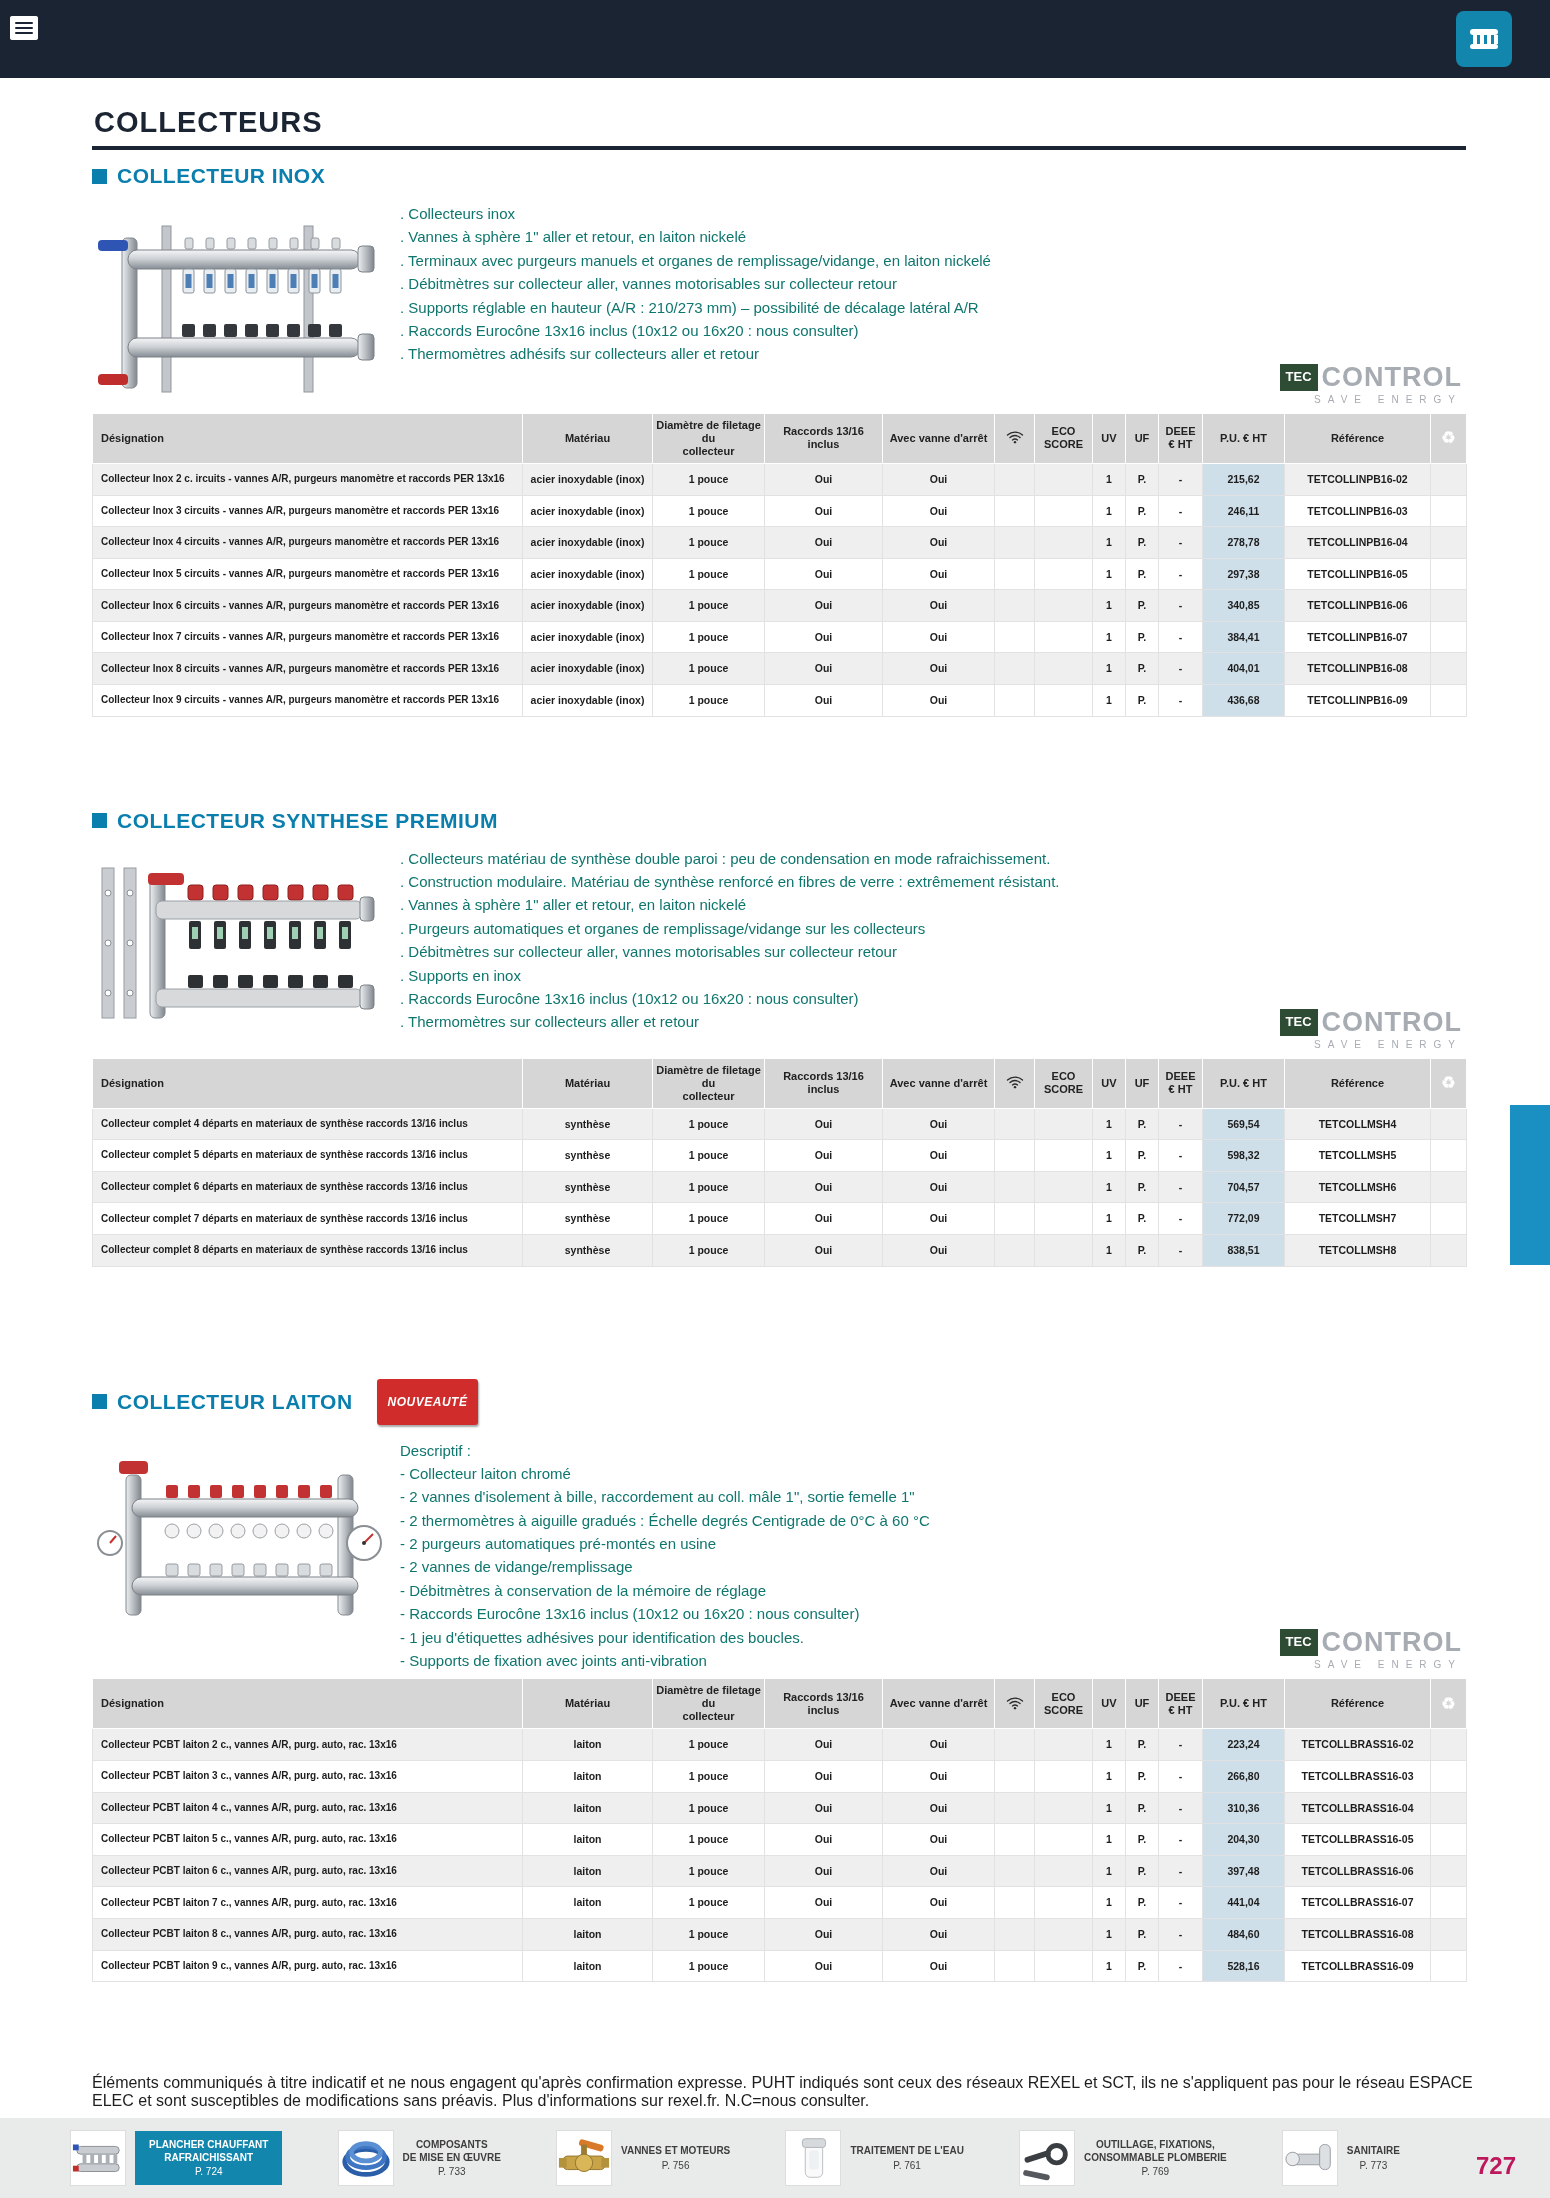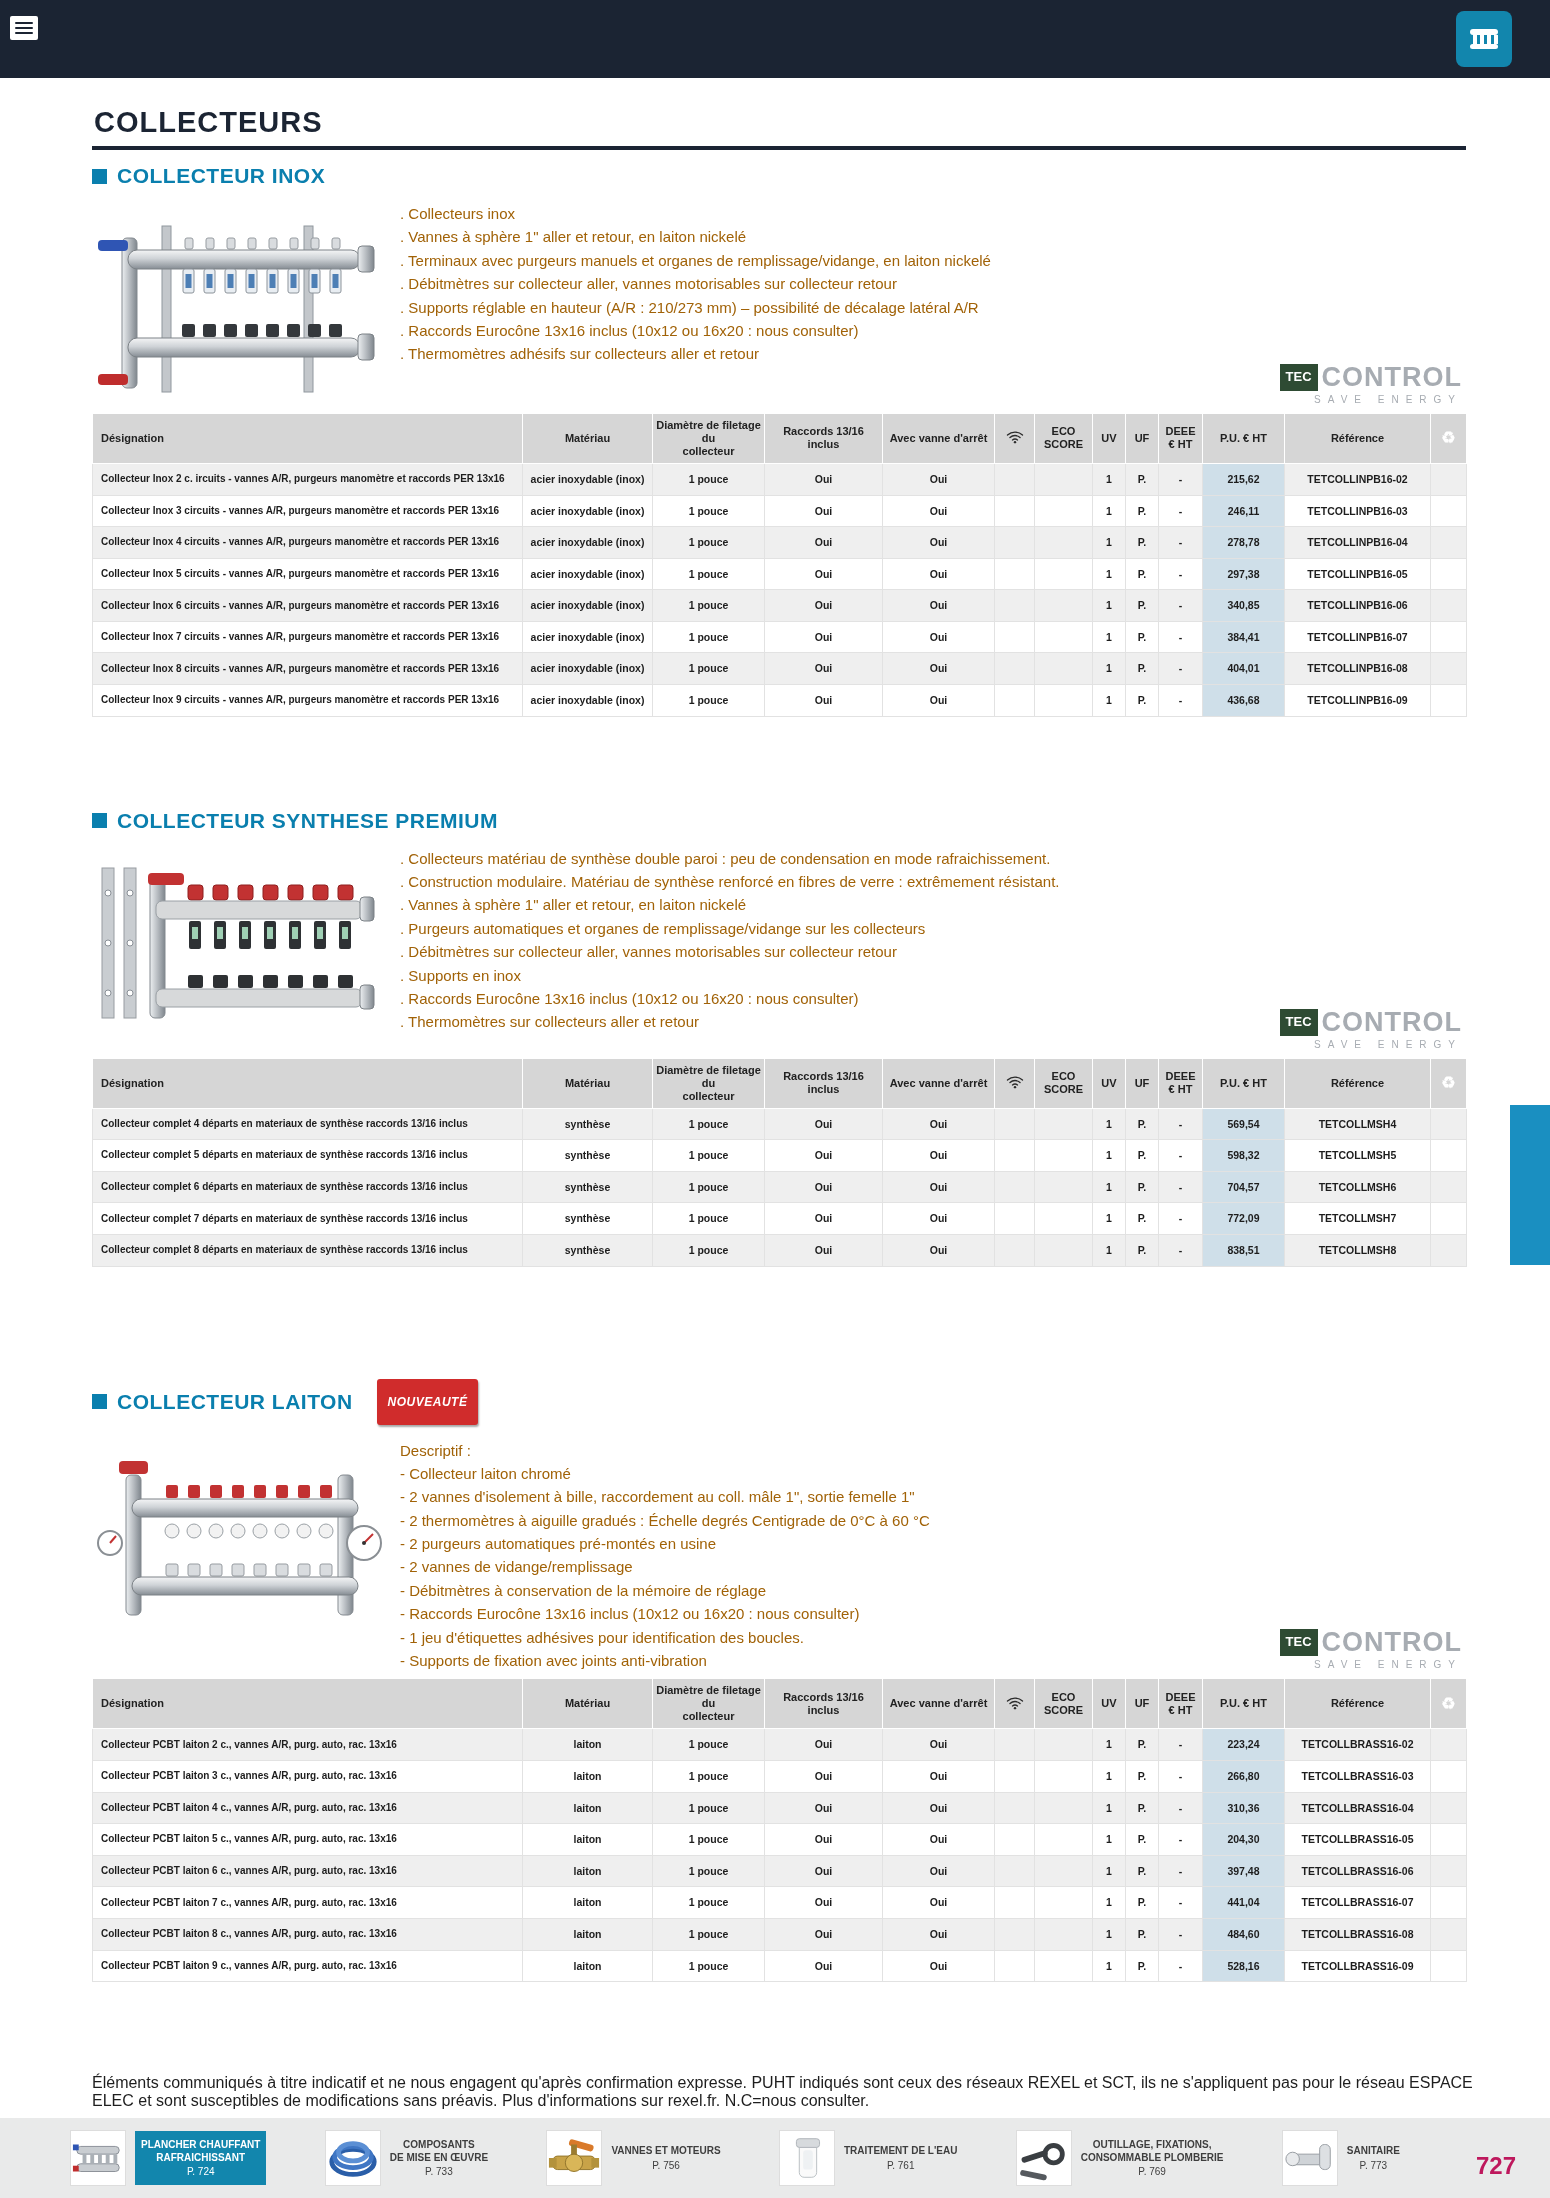--- a/index.html
+++ b/index.html
@@ -19,21 +19,21 @@
   .sec{margin-top:8px}
   .sec.sp2{margin-top:92px}
   .sec.sp3{margin-top:112px}
   .sec-head{display:flex;align-items:center;gap:10px;margin-bottom:10px}
   .sec-square{width:15px;height:15px;background:#0a7fae;flex:0 0 auto}
   .sec-title{font-size:21px;font-weight:bold;color:#0a7fae;letter-spacing:.5px}
   .badge-new{margin-left:14px;background:#d02c2c;color:#fff;font-style:italic;font-weight:bold;font-size:12px;padding:16px 11px;border-radius:3px;letter-spacing:.5px;box-shadow:1px 2px 2px rgba(0,0,0,.35)}
 
   .sec-body{display:flex;position:relative;margin-bottom:6px}
   .prod-img{flex:0 0 296px}
-  .sec-text{flex:1;padding:4px 0 0 12px;font-size:15px;line-height:1.56;color:#a16207}
+  .sec-text{flex:1;padding:4px 0 0 12px;font-size:15px;line-height:1.56;color:#0f766e}
   .b-line{white-space:pre-line}
   .intro-line{white-space:pre-line}
 
   .teccontrol{position:absolute;right:4px;bottom:2px;text-align:right}
   .tc-row{display:flex;justify-content:flex-end;gap:4px}
   .tc-box{background:#2e4b33;color:#fff;font-weight:bold;font-size:13px;padding:6px 6px;line-height:1}
   .tc-name{color:#a7acb2;font-size:27px;font-weight:bold;letter-spacing:1px;line-height:1}
   .tc-tag{color:#a7acb2;font-size:10px;letter-spacing:7px;margin-top:3px}
 
   
@@ -55,21 +55,21 @@
   .side-tab{position:absolute;right:0;top:1105px;width:40px;height:160px;background:#1a8fc1}
 
   
   .disclaimer{position:absolute;left:92px;right:60px;bottom:88px;font-size:16px;color:#1e1e1e}
   .footer{position:absolute;left:0;bottom:0;width:100%;height:80px;background:#e9eaea;display:flex;align-items:center;justify-content:space-between;padding:0 150px 0 70px}
   .f-item{display:flex;align-items:center;gap:9px}
   .f-thumb{width:56px;height:56px;background:#fff;display:flex;align-items:center;justify-content:center;border:1px solid #dddddd;flex:0 0 auto}
   .f-text{display:block}
   .f-name{display:block;font-size:10px;font-weight:bold;color:#3e3e3e;white-space:pre-line;line-height:1.25;text-align:center}
   .f-page{display:block;font-size:10px;color:#3e3e3e;margin-top:2px;text-align:center}
-  .f-text.hl{background:#1286ad;padding:8px 6px}
+  .f-text.hl{background:#1286ad;padding:8px 14px}
   .f-text.hl .f-name,.f-text.hl .f-page{color:#fff}
   .f-pagenum{position:absolute;right:34px;bottom:18px;font-size:24px;font-weight:bold;color:#be185d}
 </style>
 </head>
 <body>
 
 <div class="topbar">
   <span class="menu-chip">
       <i></i>
       <i></i>

